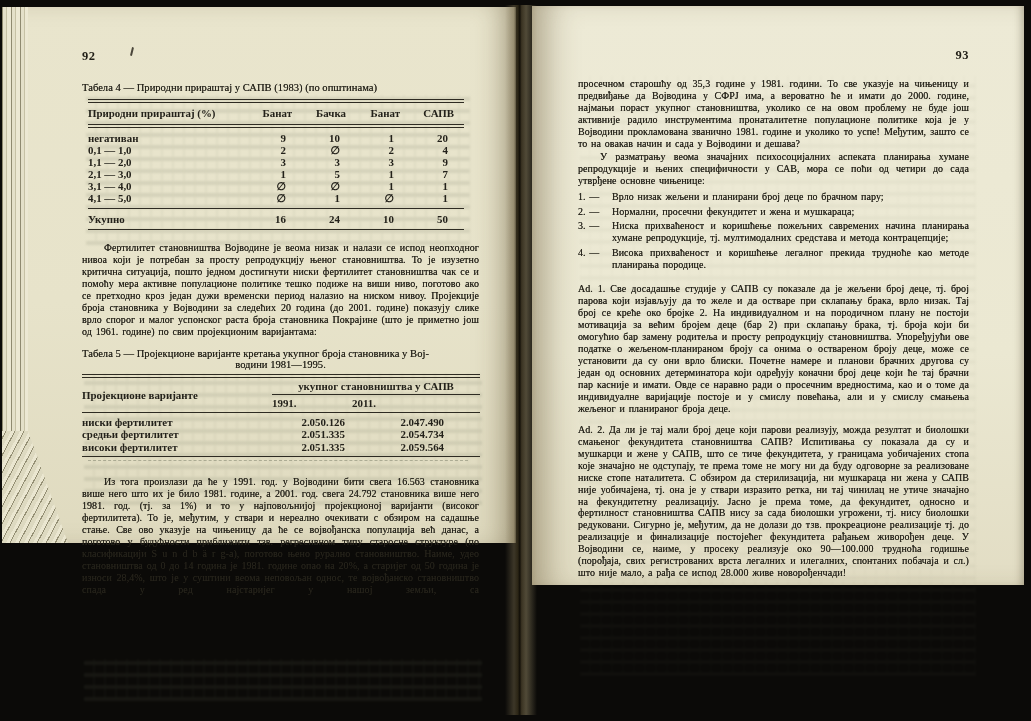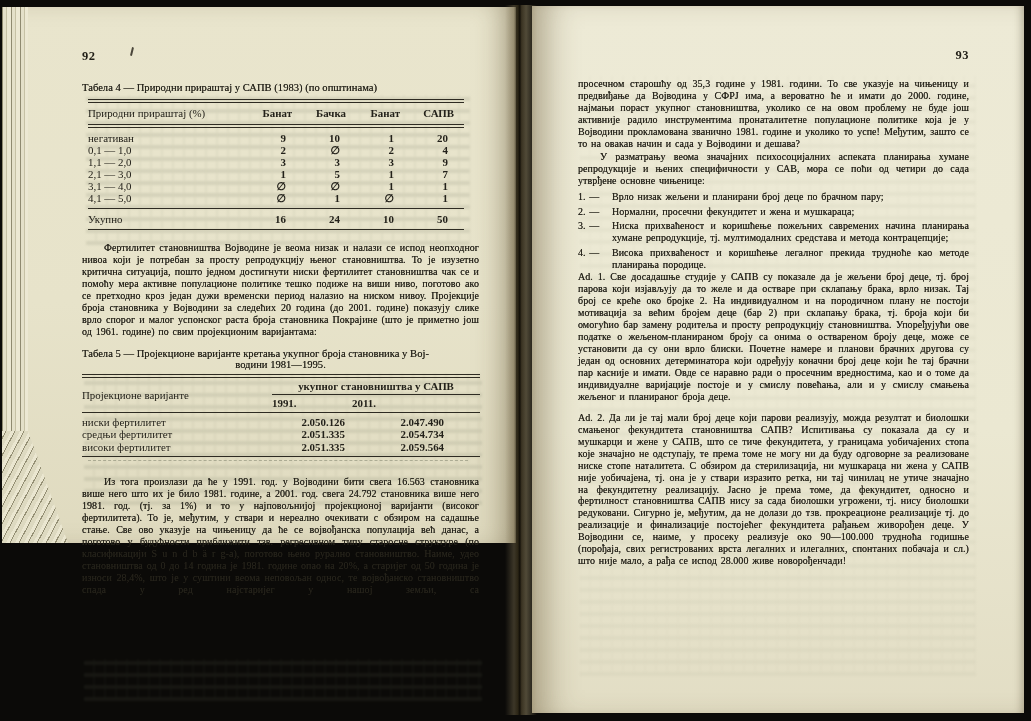--- a/index.html
+++ b/index.html
@@ -12,21 +12,21 @@
   .book { position:absolute; inset:0; }
 
   
   .page { position:absolute; color:#26241c; }
   .pageL {
     left:2px; top:7px; width:514px; height:536px;
     background:linear-gradient(180deg,#e9e5cd 0%,#e7e3ca 55%,#dfdabf 100%);
     box-shadow:inset -26px 0 30px -16px rgba(75,60,28,.5);
   }
   .pageR {
-    left:532px; top:6px; width:492px; height:707px;
+    left:532px; top:6px; width:492px; height:579px;
     background:linear-gradient(180deg,#edead6 0%,#ebe8d2 60%,#e2ddc4 100%);
     box-shadow:inset 30px 0 34px -18px rgba(85,66,30,.45), inset -7px 0 9px -5px rgba(60,50,25,.35);
   }
   .spine {
     position:absolute; left:505px; top:5px; width:32px; height:710px; z-index:3; pointer-events:none;
     background:linear-gradient(90deg,
       rgba(120,108,78,0) 0%, rgba(120,108,78,.45) 28%,
       #2c2616 40%, #120f08 46%, #3a3322 52%,
       rgba(150,138,102,.5) 66%, rgba(150,138,102,0) 100%);
   }
@@ -74,21 +74,21 @@
   .ind { text-indent:22px; }
   .fulllast { text-align-last:justify; }
 
   .caption { font-size:10.6px; line-height:11.5px; text-shadow:0 0 .3px rgba(35,32,22,.8); }
   .t4cap { margin-top:23px; }
   .t5cap { margin-top:10px; }
   .t5cap .c2 { display:block; text-align:center; }
 
   table { border-collapse:collapse; table-layout:fixed; color:#23211a; }
   th, td { font-weight:bold; font-size:10.9px; padding:0; }
-  .lbl { text-align:left; font-weight:normal; }
+  .lbl { text-align:left; font-weight:bold; }
 
   .t4 { width:376px; margin:5px 0 0 6px; border-top:4px double #2e2b22; border-bottom:1px solid #2e2b22; }
   .t4 col.cl { width:160px; }
   .t4 col.cn { width:54px; }
   .t4 thead th { border-bottom:4px double #2e2b22; padding:4px 0 5px; }
   .t4 thead th.h { text-align:right; padding-right:10px; }
   .t4 tbody td, .t4 tfoot td { line-height:12.1px; }
   .t4 tbody tr:first-child td { padding-top:4px; }
   .t4 tbody tr:last-child td { padding-bottom:4px; }
   .t4 td.num { text-align:right; padding-right:16px; }
@@ -109,21 +109,21 @@
   .t5 td.n2 { padding-right:36px; }
   .ghostrule { border-top:1px dashed rgba(95,100,80,.4); filter:blur(.4px); margin:3px 0 0 6px; width:380px; }
 
   .p1L { margin-top:12px; }
   .p2L { margin-top:15px; }
   .p1R { margin-top:20px; }
   .p2R { margin-top:1px; }
   .list { margin-top:4px; }
   .li { padding-left:34px; text-indent:-34px; margin-top:3px; }
   .li .m { display:inline-block; width:34px; text-indent:0; white-space:pre; }
-  .ad1 { }
+  .ad1 { margin-top:12px; }
   .ad2 { margin-top:9px; }
 </style>
 </head>
 <body>
 
 <div class="book">
 
   <div class="page pageL">
     <div class="edges"></div>
     <div class="fan"></div>

